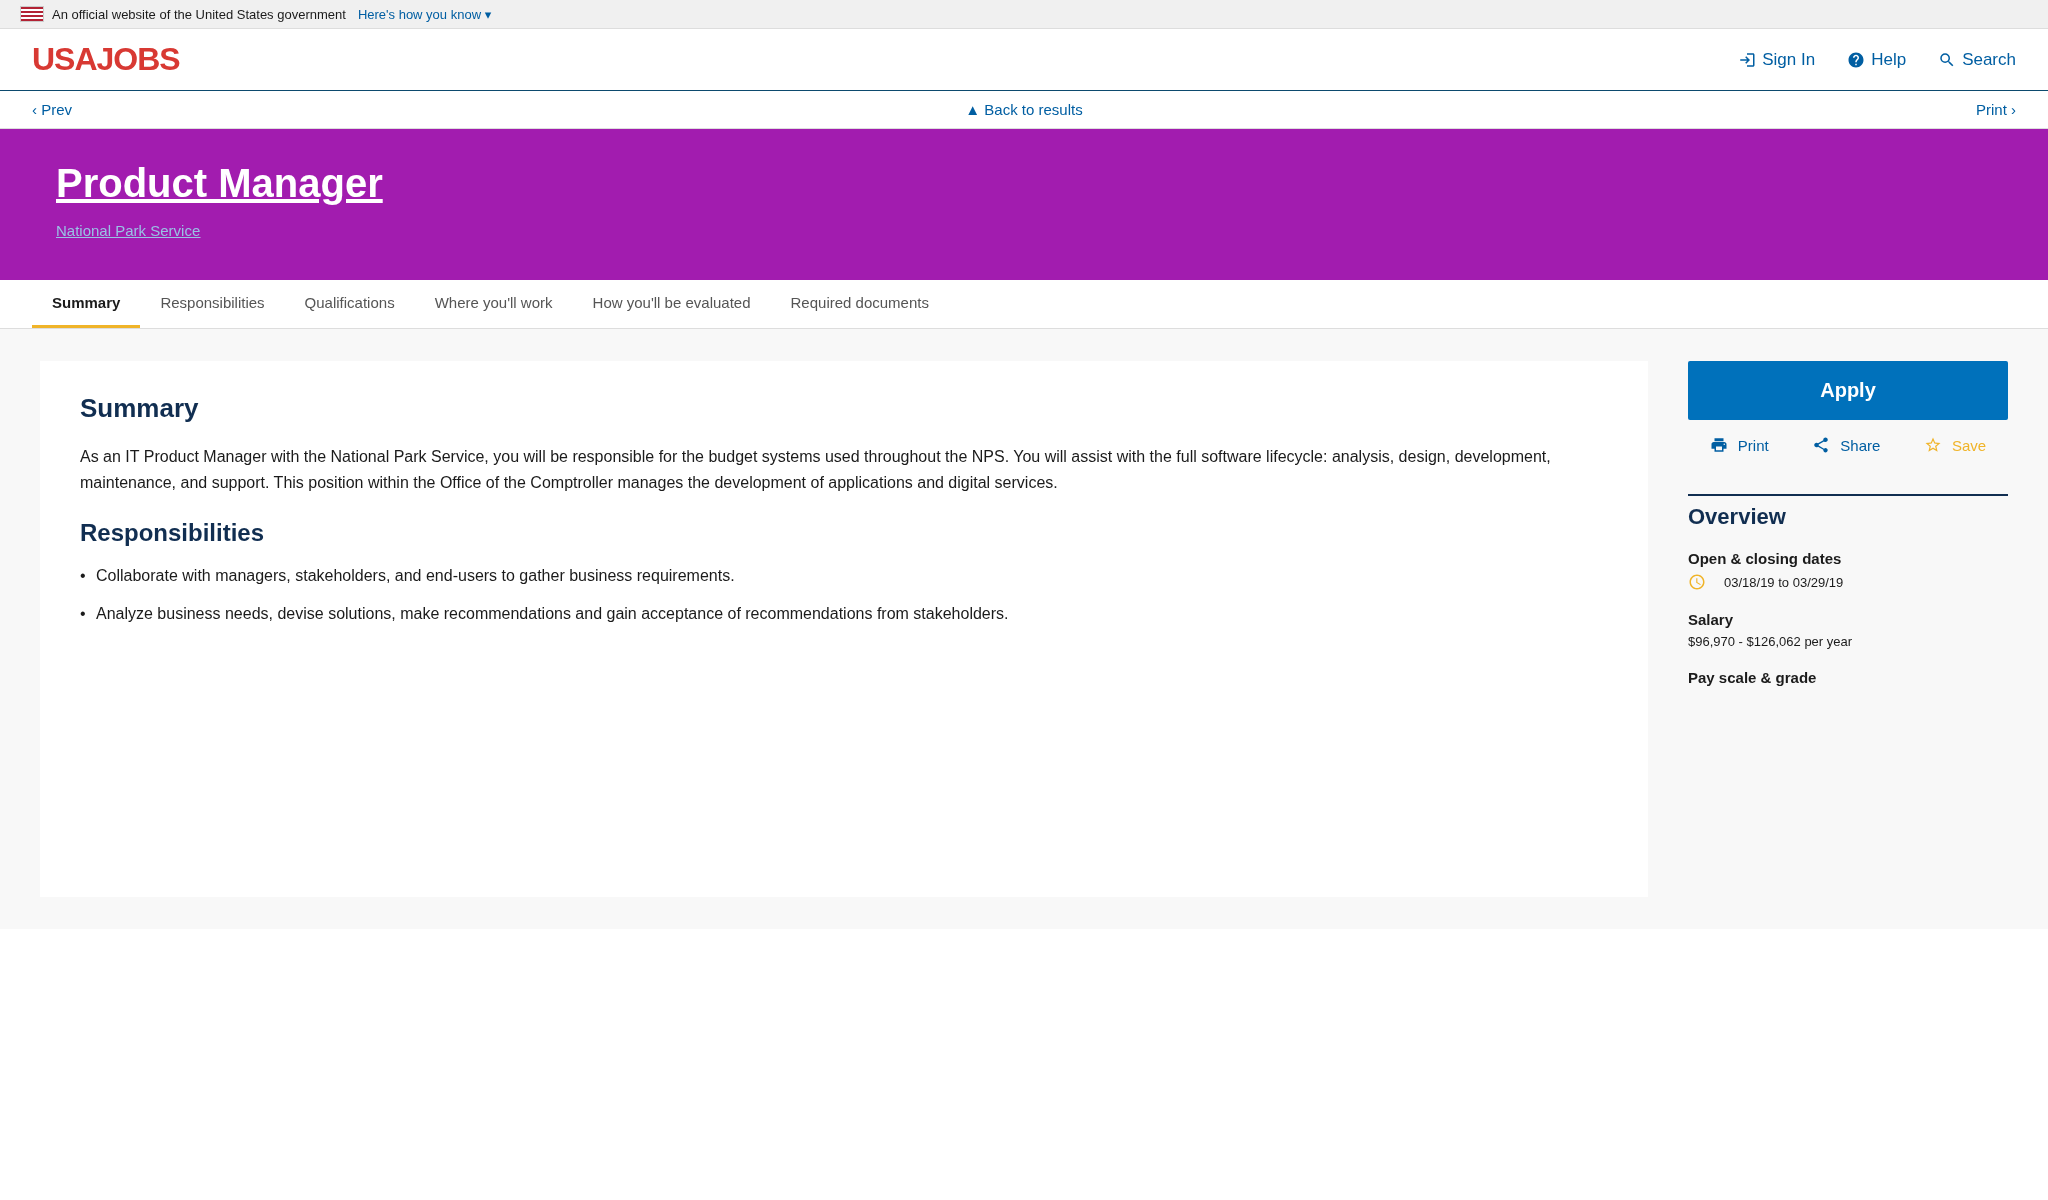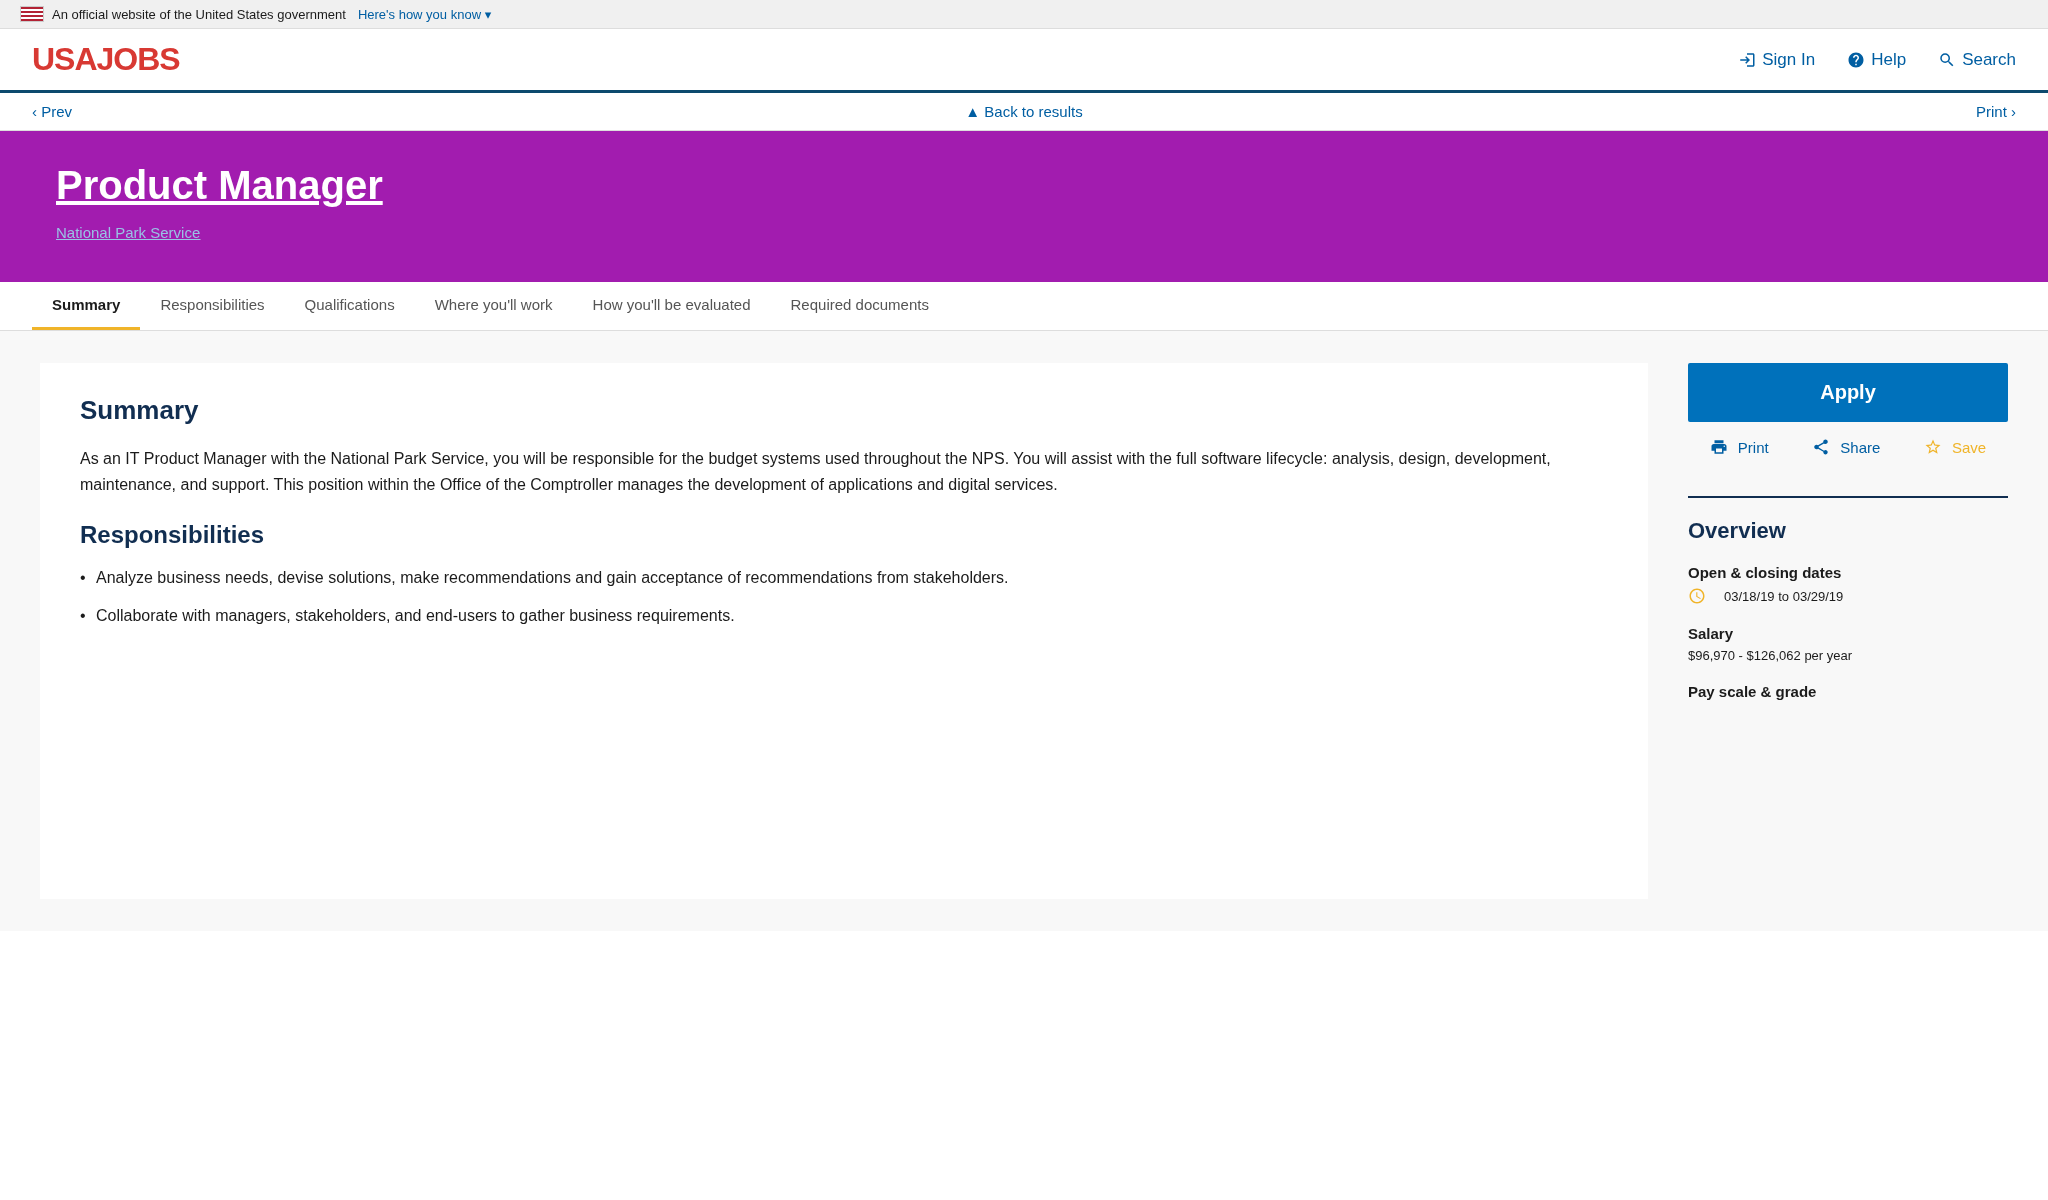--- a/index.html
+++ b/index.html
@@ -37,21 +37,21 @@
       text-decoration: none;
       margin-left: 4px;
     }
 
     
     .site-header {
       display: flex;
       align-items: center;
       justify-content: space-between;
       padding: 12px 32px;
-      border-bottom: 3px solid #0c4a6e;
+      border-bottom: 1px solid #0c4a6e;
       background: #fff;
     }
     .logo {
       font-size: 32px;
       font-weight: 900;
       color: #d83933;
       letter-spacing: -1px;
       text-decoration: none;
       font-family: Arial Black, Arial, sans-serif;
     }
@@ -221,21 +221,21 @@
       color: #005ea2;
       background: none;
       border: none;
       cursor: pointer;
       font-size: 15px;
       text-decoration: none;
     }
 
     .overview-section {
       border-top: 2px solid #112e51;
-      padding-top: 20px;
+      padding-top: 8px;
     }
     .overview-section h3 {
       font-size: 22px;
       font-weight: 700;
       color: #112e51;
       margin-bottom: 20px;
     }
     .overview-item {
       margin-bottom: 20px;
     }
@@ -333,24 +333,24 @@
 <div class="main-content">
 
   <div class="content-left">
 
     <h2>Summary</h2>
     <p>As an IT Product Manager with the National Park Service, you will be responsible for the budget systems used throughout the NPS. You will assist with the full software lifecycle: analysis, design, development, maintenance, and support. This position within the Office of the Comptroller manages the development of applications and digital services.</p>
 
     <h3>Responsibilities</h3>
     <ul>
       <li>
-        <span>Analyze business needs, devise solutions, make recommendations and gain acceptance of recommendations from stakeholders.</span>
+        <span>Collaborate with managers, stakeholders, and end-users to gather business requirements.</span>
       </li>
       <li>
-        <span>Collaborate with managers, stakeholders, and end-users to gather business requirements.</span>
+        <span>Analyze business needs, devise solutions, make recommendations and gain acceptance of recommendations from stakeholders.</span>
       </li>
     </ul>
 
   </div>
 
   <div class="sidebar">
 
     <button class="apply-btn">Apply</button>
 
     <div class="action-buttons">

